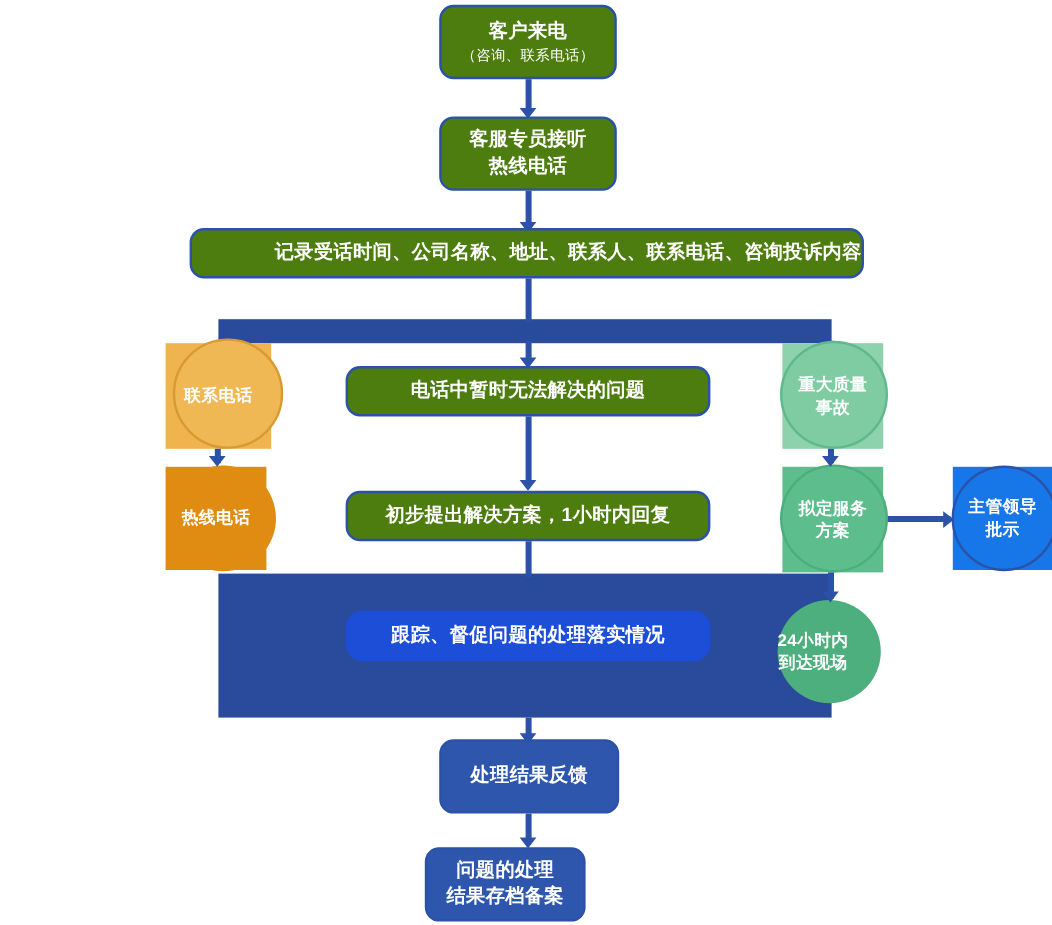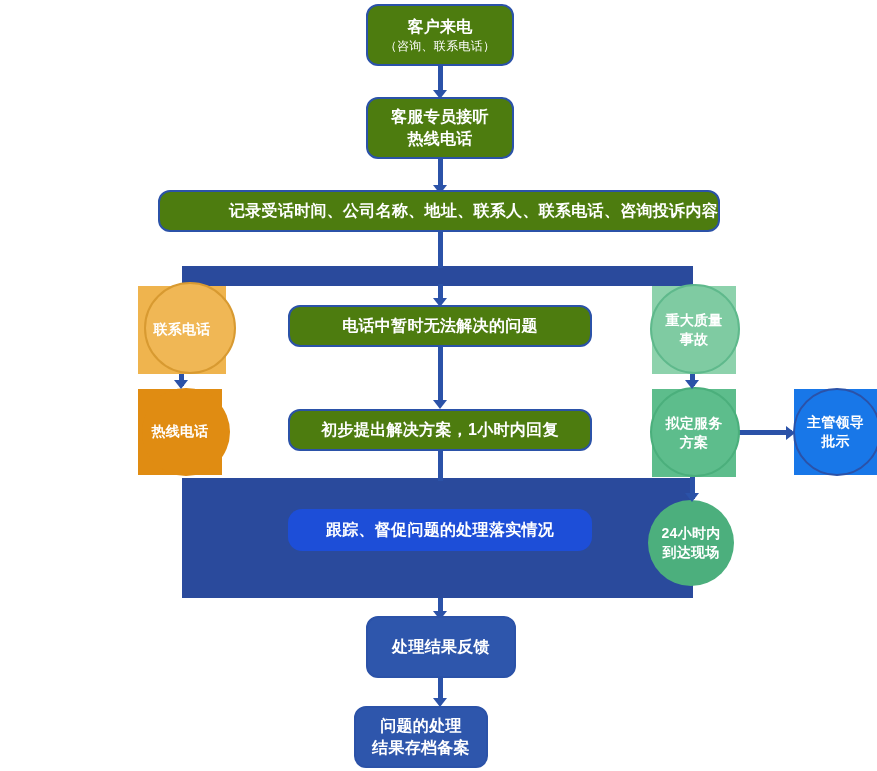--- a/index.html
+++ b/index.html
@@ -84,21 +84,21 @@
     justify-content: center;
     z-index: 6;
   }
 
   
   .blob {
     position: absolute;
     z-index: 5;
     display: flex;
     align-items: center;
-    justify-content: center;
+    justify-content: flex-start;
     background: #4CAF7D;
     border-radius: 50% 50% 50% 50%;
   }
 
   
   .vline {
     position: absolute;
     width: 5px;
     background: #2B52A8;
     z-index: 3;

